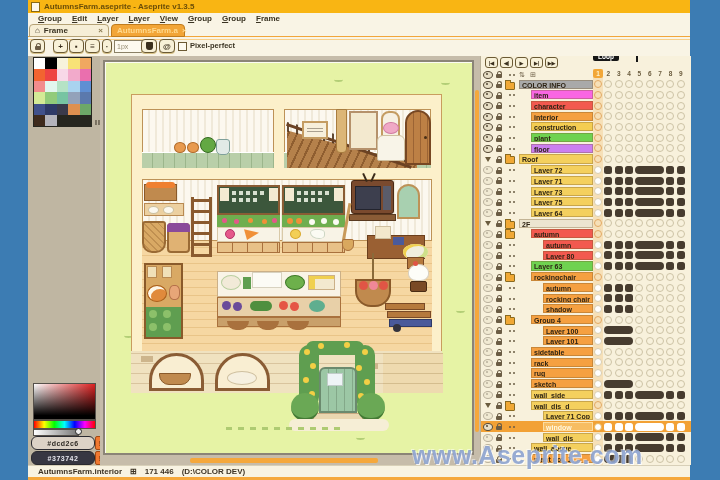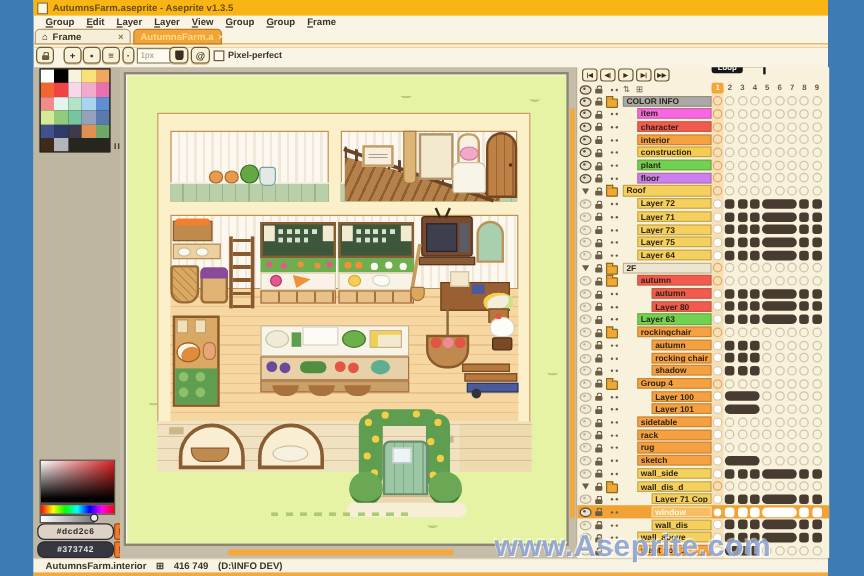--- a/index.html
+++ b/index.html
@@ -1105,19 +1105,19 @@
             <div class="tlabel" style="left: 50px; width: 62px; background: rgb(245, 160, 65);"></div>
           </div>
         </div>
     </div>
 
   </div>
 
   <div id="statusbar">
     <span>AutumnsFarm.interior</span>
     <span>⊞</span>
-    <span>416 749</span>
-    <span>(D:\INFO DEV)</span>
+    <span>171 446</span>
+    <span>(D:\COLOR DEV)</span>
   </div>
   <div id="bottombar"></div>
 </div>
 
 <div id="watermark">www.Aseprite.com</div>
 
 </body></html>

